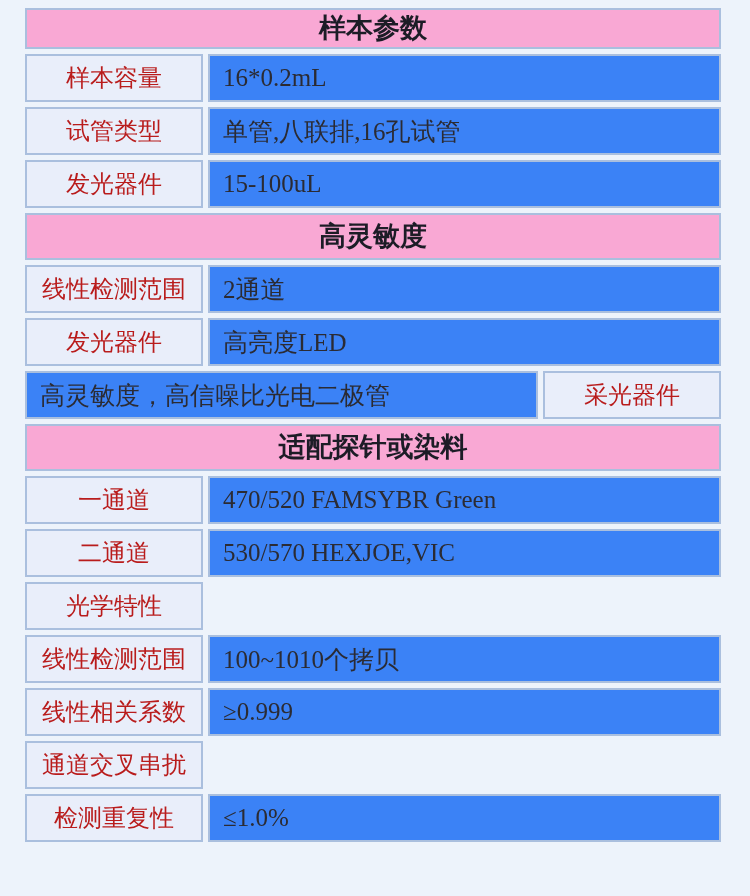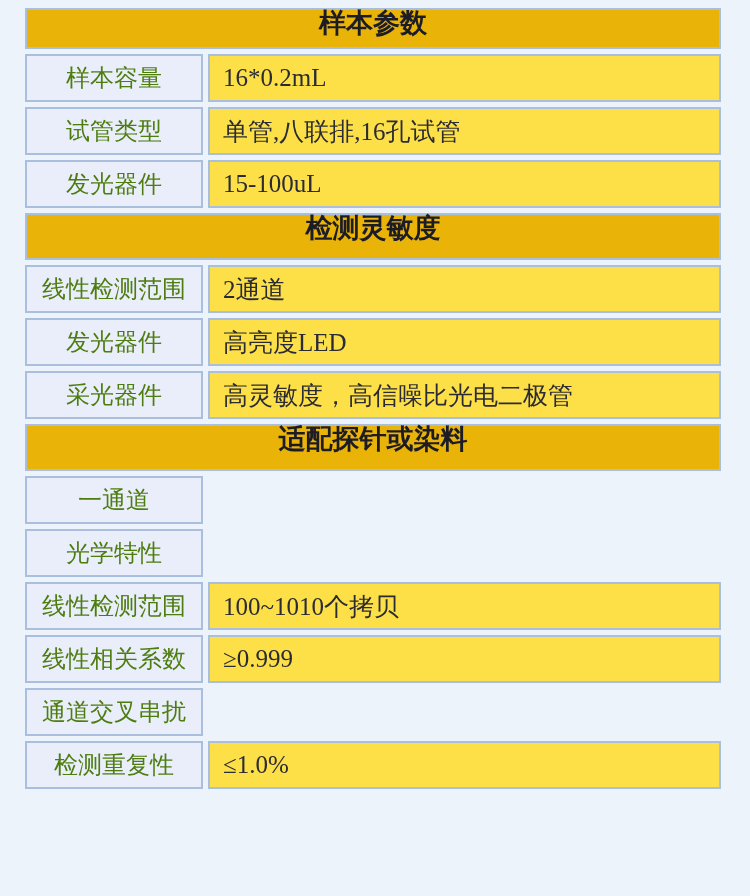--- a/index.html
+++ b/index.html
@@ -17,22 +17,23 @@
   .spec-table {
     width: 696px;
     margin-left: 25px;
     display: flex;
     flex-direction: column;
     gap: 5px;
   }
   .sec-header {
     height: 47px;
     border: 2px solid #aabfde;
-    background: #eab308;
+    background: #f9a8d4;
     display: flex;
+    align-items: center;
     justify-content: center;
   }
   .spec-table > .sec-header:first-child { height: 41px; }
   .sec-title {
     font-size: 27px;
     font-weight: bold;
     color: #1c1c26;
     line-height: 1;
   }
   .spec-row {
@@ -44,27 +45,27 @@
     border: 2px solid #aabfde;
     display: flex;
     align-items: center;
   }
   .cell.label {
     width: 178px;
     flex: 0 0 178px;
     background: #e9eefa;
     justify-content: center;
     font-size: 24px;
-    color: #4d7c0f;
+    color: #b91c1c;
     text-align: center;
     white-space: nowrap;
   }
   .cell.value {
     flex: 1 1 auto;
-    background: #fde047;
+    background: #3b82f6;
     padding-left: 13px;
     font-size: 25px;
     color: #2b2b33;
     white-space: nowrap;
     overflow: hidden;
     text-align: center;
   }
 </style>
 </head>
 <body>
@@ -84,46 +85,51 @@
     <div class="cell label">试管类型</div>
     <div class="cell value">单管,八联排,16孔试管</div>
   </div>
 
   <div class="spec-row">
     <div class="cell label">发光器件</div>
     <div class="cell value">15-100uL</div>
   </div>
 
   <div class="sec-header">
-    <span class="sec-title">检测灵敏度</span>
+    <span class="sec-title">高灵敏度</span>
   </div>
 
   <div class="spec-row">
     <div class="cell label">线性检测范围</div>
     <div class="cell value">2通道</div>
   </div>
 
   <div class="spec-row">
     <div class="cell label">发光器件</div>
     <div class="cell value">高亮度LED</div>
   </div>
 
   <div class="spec-row">
+    <div class="cell value">高灵敏度，高信噪比光电二极管</div>
     <div class="cell label">采光器件</div>
-    <div class="cell value">高灵敏度，高信噪比光电二极管</div>
   </div>
 
   <div class="sec-header">
     <span class="sec-title">适配探针或染料</span>
   </div>
 
   <div class="spec-row">
     <div class="cell label">一通道</div>
+    <div class="cell value">470/520 FAMSYBR Green</div>
   </div>
 
+  <div class="spec-row">
+    <div class="cell label">二通道</div>
+    <div class="cell value">530/570 HEXJOE,VIC</div>
+  </div>
 
   <div class="spec-row">
     <div class="cell label">光学特性</div>
   </div>
 
   <div class="spec-row">
     <div class="cell label">线性检测范围</div>
     <div class="cell value">100~1010个拷贝</div>
   </div>
 

